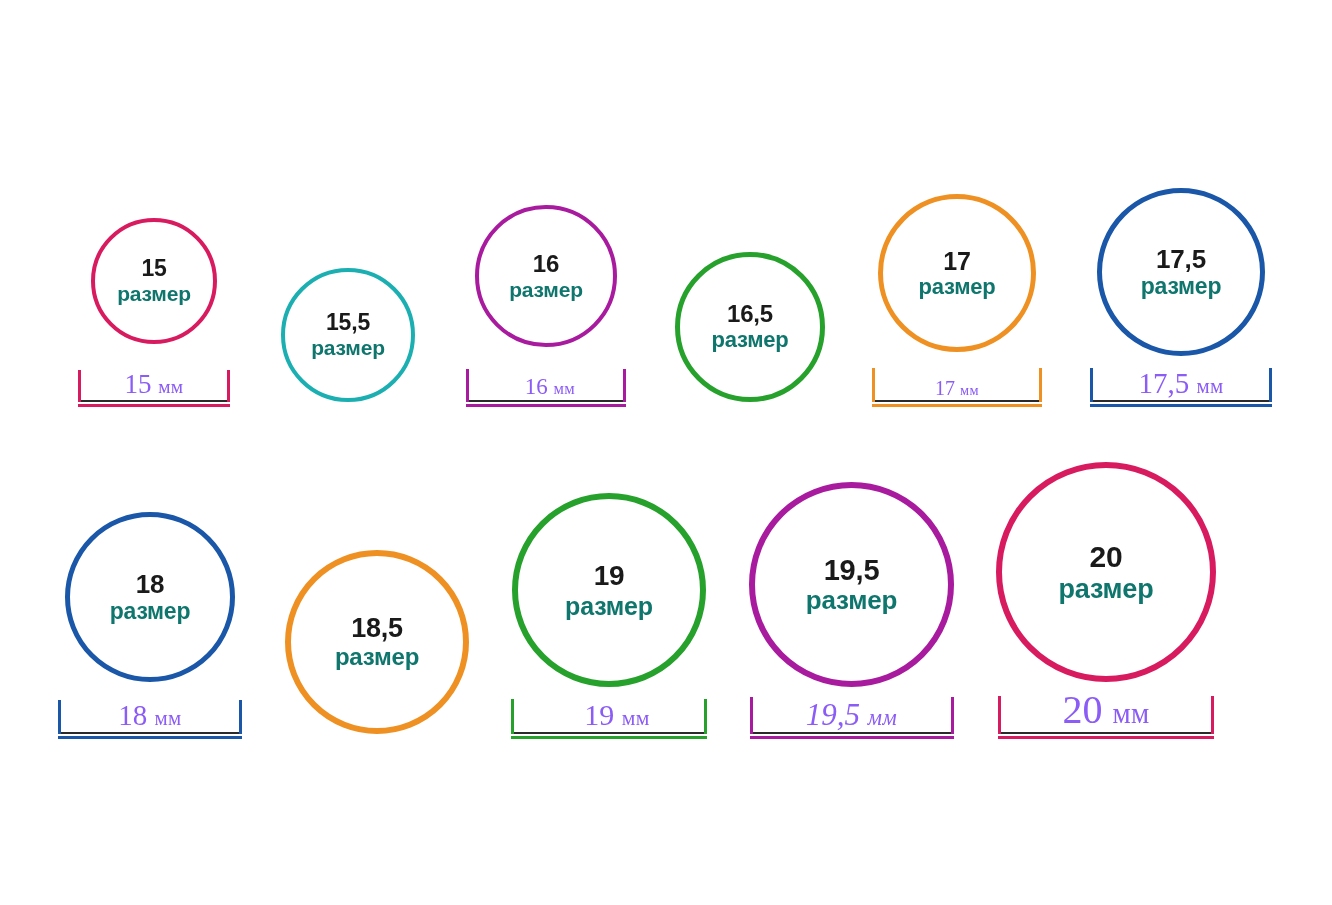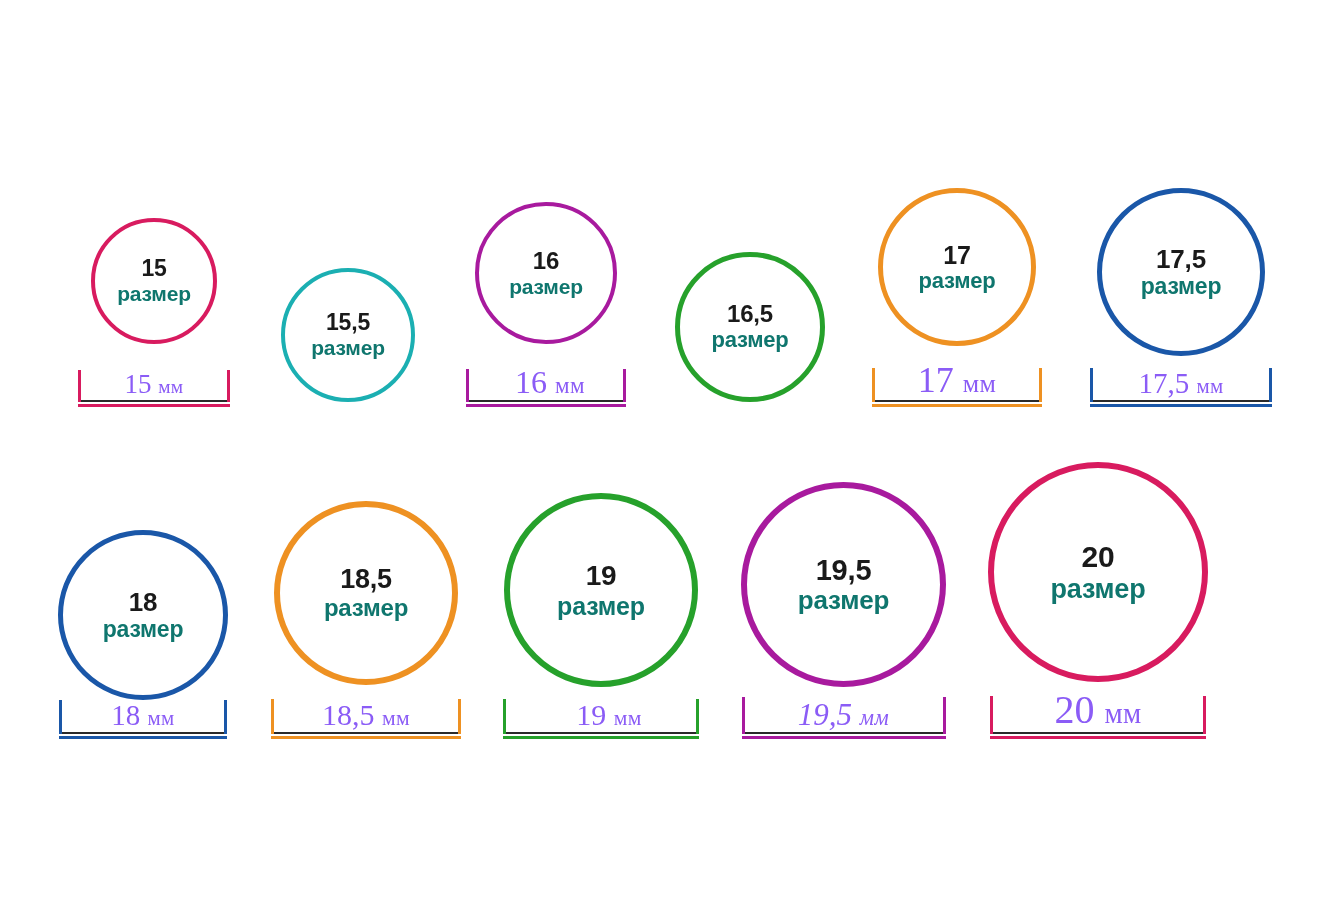--- a/index.html
+++ b/index.html
@@ -148,42 +148,42 @@
         </div>
       </div>
       <div class="ring-cell" style="margin-right: 49px;">
         <div class="ring-circle" style="width: 142px; height: 142px; border-width: 4px; border-color: rgb(168, 26, 158);">
           <div class="ring-size-num" style="font-size: 24px;">16</div>
           <div class="ring-size-word" style="font-size: 21px;">размер</div>
         </div>
         <div class="measure-bar" style="width: 160px; margin-top: 22px;">
           <div class="tick" style="background: rgb(168, 26, 158); height: 33px;"></div>
           <div class="measure-mid">
-            <div class="measure-text" style="font-size: 32px; margin-left: 8px;"><span>16</span> <span class="unit">мм</span></div>
+            <div class="measure-text" style="font-size: 23px; margin-left: 8px;"><span>16</span> <span class="unit">мм</span></div>
             <div class="measure-underline"></div>
           </div>
           <div class="tick" style="background: rgb(168, 26, 158); height: 33px;"></div>
           <div class="measure-baseline" style="background: rgb(168, 26, 158);"></div>
         </div>
       </div>
       <div class="ring-cell" style="margin-right: 47px;">
         <div class="ring-circle" style="width: 150px; height: 150px; border-width: 5px; border-color: rgb(38, 161, 43);">
           <div class="ring-size-num" style="font-size: 24px;">16,5</div>
           <div class="ring-size-word" style="font-size: 22px;">размер</div>
         </div>
       </div>
       <div class="ring-cell" style="margin-right: 48px;">
         <div class="ring-circle" style="width: 158px; height: 158px; border-width: 5px; border-color: rgb(238, 145, 34);">
           <div class="ring-size-num" style="font-size: 25px;">17</div>
           <div class="ring-size-word" style="font-size: 22px;">размер</div>
         </div>
         <div class="measure-bar" style="width: 170px; margin-top: 16px;">
           <div class="tick" style="background: rgb(238, 145, 34); height: 34px;"></div>
           <div class="measure-mid">
-            <div class="measure-text" style="font-size: 36px;"><span>17</span> <span class="unit">мм</span></div>
+            <div class="measure-text" style="font-size: 20px;"><span>17</span> <span class="unit">мм</span></div>
             <div class="measure-underline"></div>
           </div>
           <div class="tick" style="background: rgb(238, 145, 34); height: 34px;"></div>
           <div class="measure-baseline" style="background: rgb(238, 145, 34);"></div>
         </div>
       </div>
       <div class="ring-cell">
         <div class="ring-circle" style="width: 168px; height: 168px; border-width: 5px; border-color: rgb(26, 87, 168);">
           <div class="ring-size-num" style="font-size: 26px;">17,5</div>
           <div class="ring-size-word" style="font-size: 23px;">размер</div>
@@ -198,44 +198,35 @@
           <div class="measure-baseline" style="background: rgb(26, 87, 168);"></div>
         </div>
       </div>
     </div>
   <div class="ring-row" id="row-2">
       <div class="ring-cell" style="margin-right: 43px;">
         <div class="ring-circle" style="width: 170px; height: 170px; border-width: 5px; border-color: rgb(26, 87, 168);">
           <div class="ring-size-num" style="font-size: 26px;">18</div>
           <div class="ring-size-word" style="font-size: 23px;">размер</div>
         </div>
-        <div class="measure-bar" style="width: 168px;  text-align: center;">
+        <div class="measure-bar" style="width: 184px; margin-top: 18px; text-align: center;">
           <div class="tick" style="background: rgb(26, 87, 168); height: 34px;"></div>
           <div class="measure-mid">
             <div class="measure-text" style="font-size: 29px;"><span>18</span> <span class="unit">мм</span></div>
             <div class="measure-underline"></div>
           </div>
           <div class="tick" style="background: rgb(26, 87, 168); height: 34px;"></div>
           <div class="measure-baseline" style="background: rgb(26, 87, 168);"></div>
         </div>
       </div>
       <div class="ring-cell" style="margin-right: 42px;">
         <div class="ring-circle" style="width: 184px; height: 184px; border-width: 6px; border-color: rgb(238, 145, 34);">
           <div class="ring-size-num" style="font-size: 27px;">18,5</div>
           <div class="ring-size-word" style="font-size: 24px;">размер</div>
         </div>
-        <div class="measure-bar" style="width: 190px; margin-top: 14px;">
-          <div class="tick" style="background: rgb(238, 145, 34); height: 35px;"></div>
-          <div class="measure-mid">
-            <div class="measure-text" style="font-size: 30px;"><span>18,5</span> <span class="unit">мм</span></div>
-            <div class="measure-underline"></div>
-          </div>
-          <div class="tick" style="background: rgb(238, 145, 34); height: 35px;"></div>
-          <div class="measure-baseline" style="background: rgb(238, 145, 34);"></div>
-        </div>
       </div>
       <div class="ring-cell" style="margin-right: 42px;">
         <div class="ring-circle" style="width: 194px; height: 194px; border-width: 6px; border-color: rgb(38, 161, 43);">
           <div class="ring-size-num" style="font-size: 28px;">19</div>
           <div class="ring-size-word" style="font-size: 25px;">размер</div>
         </div>
         <div class="measure-bar" style="width: 196px; margin-top: 12px;">
           <div class="tick" style="background: rgb(38, 161, 43); height: 35px;"></div>
           <div class="measure-mid">
             <div class="measure-text" style="font-size: 30px; margin-left: 16px;"><span>19</span> <span class="unit">мм</span></div>

